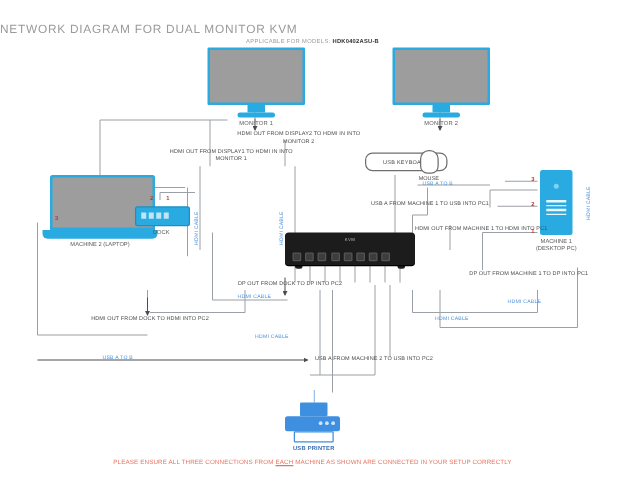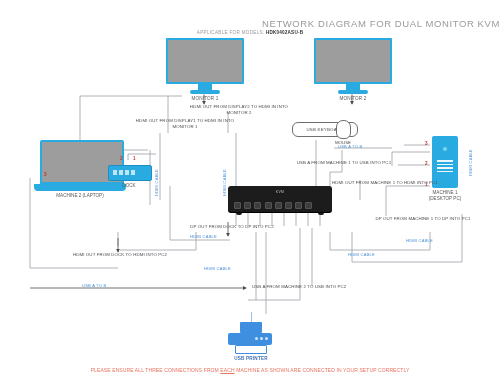--- a/index.html
+++ b/index.html
@@ -4,21 +4,21 @@
 <style>
   html,body{margin:0;padding:0;background:#ffffff;}
   body{
     width:500px;height:386px;position:relative;overflow:hidden;
     font-family:"Liberation Sans", sans-serif;
     color:#4d4d4d;
   }
   .stage{position:absolute;left:0;top:0;width:500px;height:386px;}
   .abs{position:absolute;}
   .ttl{
-    left:0;top:18px;width:500px;text-align:right;
+    left:0;top:18px;width:500px;text-align:left;
     font-size:9.5px;letter-spacing:.6px;color:#9a9a9a;
   }
   .sub{
     left:0;top:30px;width:500px;text-align:center;
     font-size:4.6px;letter-spacing:.3px;color:#9a9a9a;
   }
   .sub b{color:#333;letter-spacing:.2px;}
 
   
   .mon{width:78px;}

